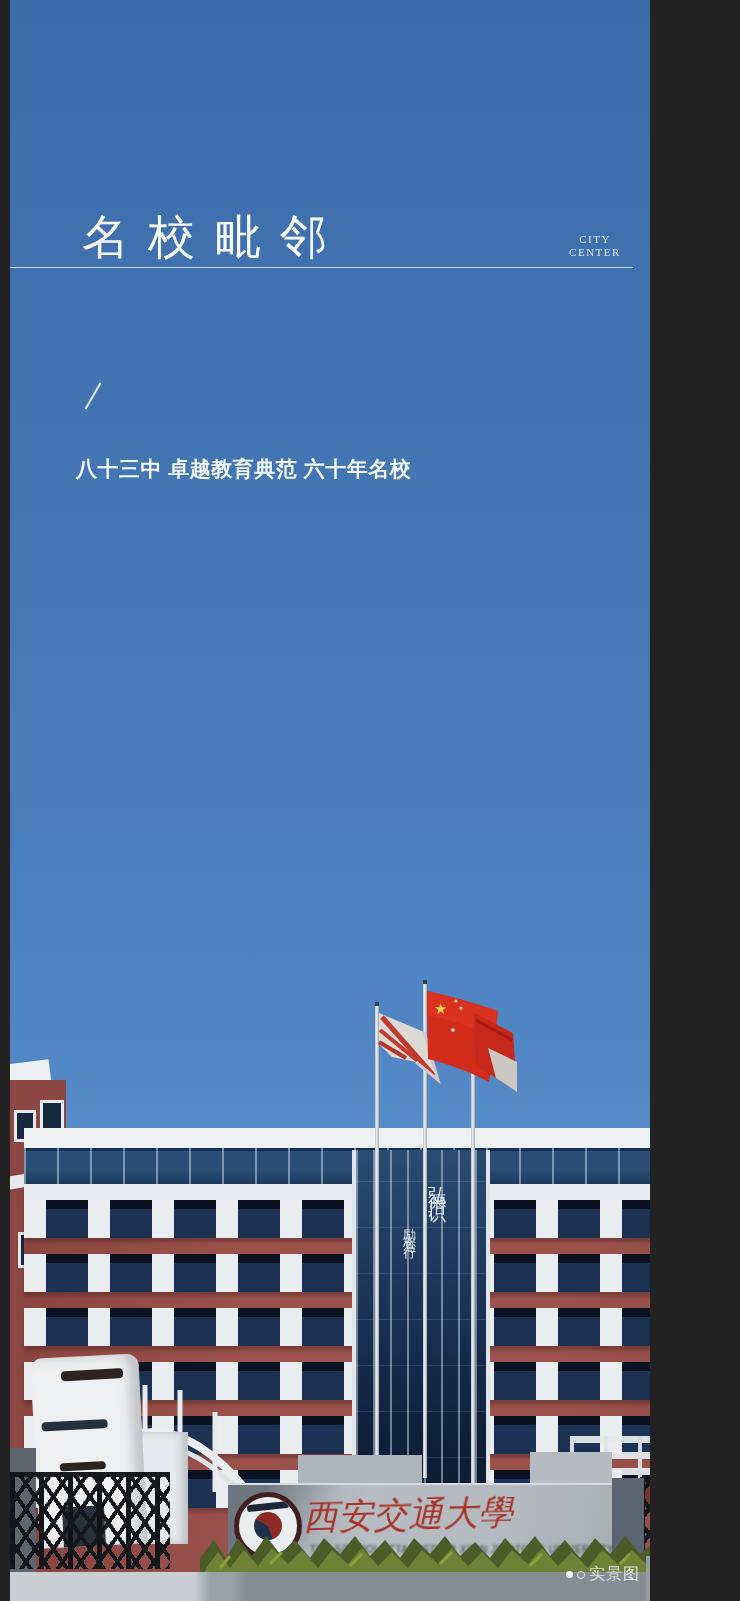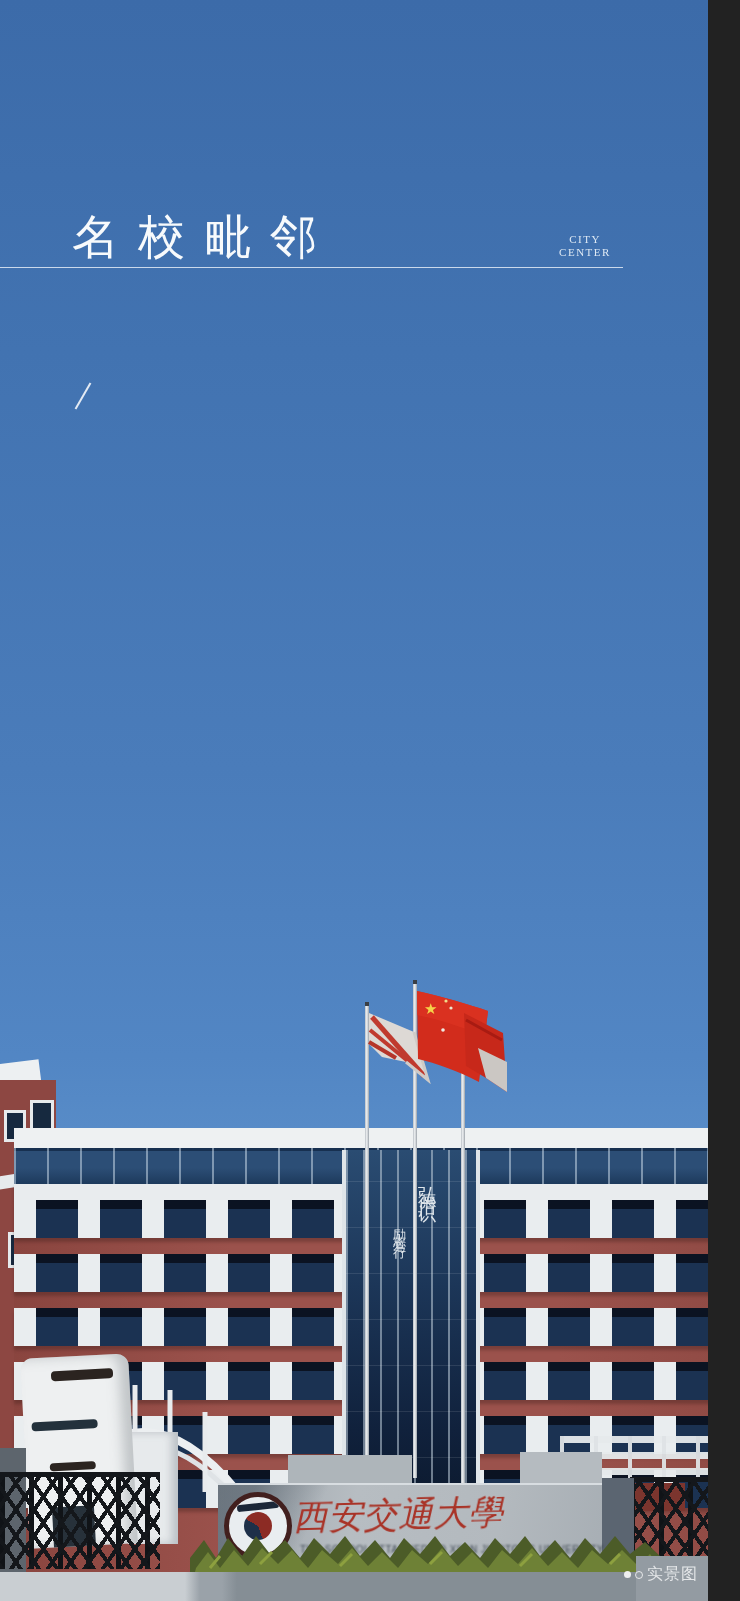--- a/index.html
+++ b/index.html
@@ -1,18 +1,18 @@
 <!DOCTYPE html>
 <html><head>
 <meta charset="utf-8">
 <style>
   html,body{margin:0;padding:0;background:#222;}
-  #poster{position:relative;width:708px;height:1601px;overflow:hidden;
+  #poster{position:relative;width:640px;height:1601px;overflow:hidden;
           font-family:"Liberation Sans","DejaVu Sans",sans-serif;
-          background:linear-gradient(180deg,#3c6ba9 0%,#4273b1 22%,#4a7cba 48%,#5286c4 66%,#6094cd 78%,#6f9fd3 100%);}
+          background:linear-gradient(180deg,#3c6ba9 0%,#4273b1 22%,#4a7cba 48%,#5286c4 66%,#6094cd 78%,#6f9fd3 100%);margin-left:10px;}
   .abs{position:absolute;}
 
   
   .headline{left:72px;color:#f7fafc;font-family:"Liberation Serif","DejaVu Serif",serif;
             font-size:47px;line-height:1.1;white-space:nowrap;z-index:20;}
   #headline1{top:212px;letter-spacing:19px;}
   #headline2{top:282px;letter-spacing:16px;}
   #divider{left:0;top:267px;width:623px;height:1px;background:rgba(250,252,255,.75);z-index:20;}
   #citycenter{left:548px;top:233px;width:74px;text-align:center;z-index:20;
               font-family:"Liberation Serif","DejaVu Serif",serif;font-size:11px;line-height:13px;
@@ -140,20 +140,21 @@
 
 <div id="poster">
 
   <div class="abs headline" id="headline1">名校毗邻</div>
   <div class="abs" id="divider"></div>
   <div class="abs" id="citycenter">
     <div>CITY</div>
     <div>CENTER</div>
   </div>
   <div class="abs" id="slash"></div>
+  <div class="abs" id="subtitle">八十三中 卓越教育典范 六十年名校</div>
 
   <div class="abs" id="wingL">
     <div class="slab1"></div>
       <div class="red"></div>
       <div class="band"></div>
     <div class="w1"></div>
       <div class="w2"></div>
       <div class="w3"></div>
   </div>
 

